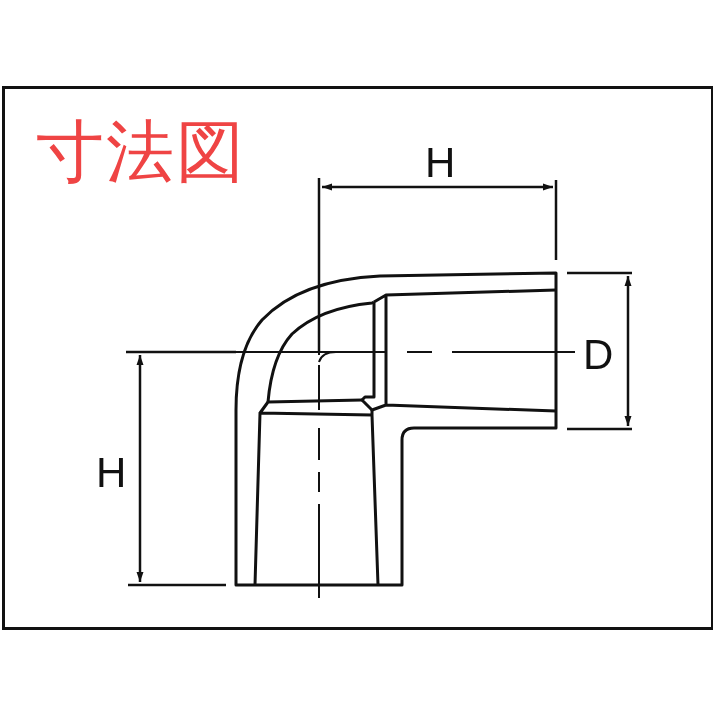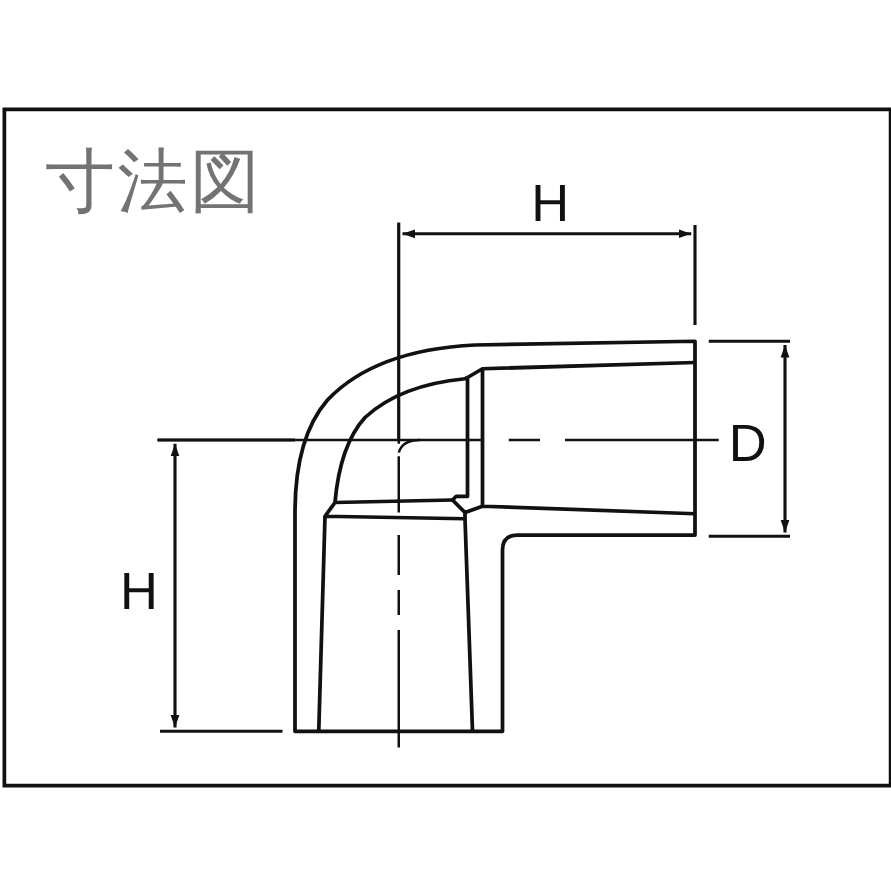--- a/index.html
+++ b/index.html
@@ -1,18 +1,18 @@
 <!DOCTYPE html>
 <html><head>
 <meta charset="utf-8">
 <style>
   html, body { margin:0; padding:0; background:#ffffff; }
   body { width:713px; height:713px; position:relative; overflow:hidden; font-family:"DejaVu Sans", sans-serif; }
   .frame { position:absolute; left:2px; top:86px; width:706px; height:538px; border:3px solid #111; background:#fff; box-sizing:content-box; }
-  .title { position:absolute; left:36px; top:118px; font-size:56px; color:#737373; letter-spacing:2px; line-height:1; font-family:"DejaVu Sans", sans-serif; }
+  .title { position:absolute; left:36px; top:118px; font-size:68px; color:#ef4444; letter-spacing:2px; line-height:1; font-family:"DejaVu Sans", sans-serif; }
   svg.drawing { position:absolute; left:0; top:0; }
   .lbl { position:absolute; font-family:"Liberation Sans", sans-serif; font-size:42px; color:#111; line-height:1; }
 </style>
 </head>
 <body>
 
 <div class="frame"></div>
 
 <div class="title">寸法図</div>
 

